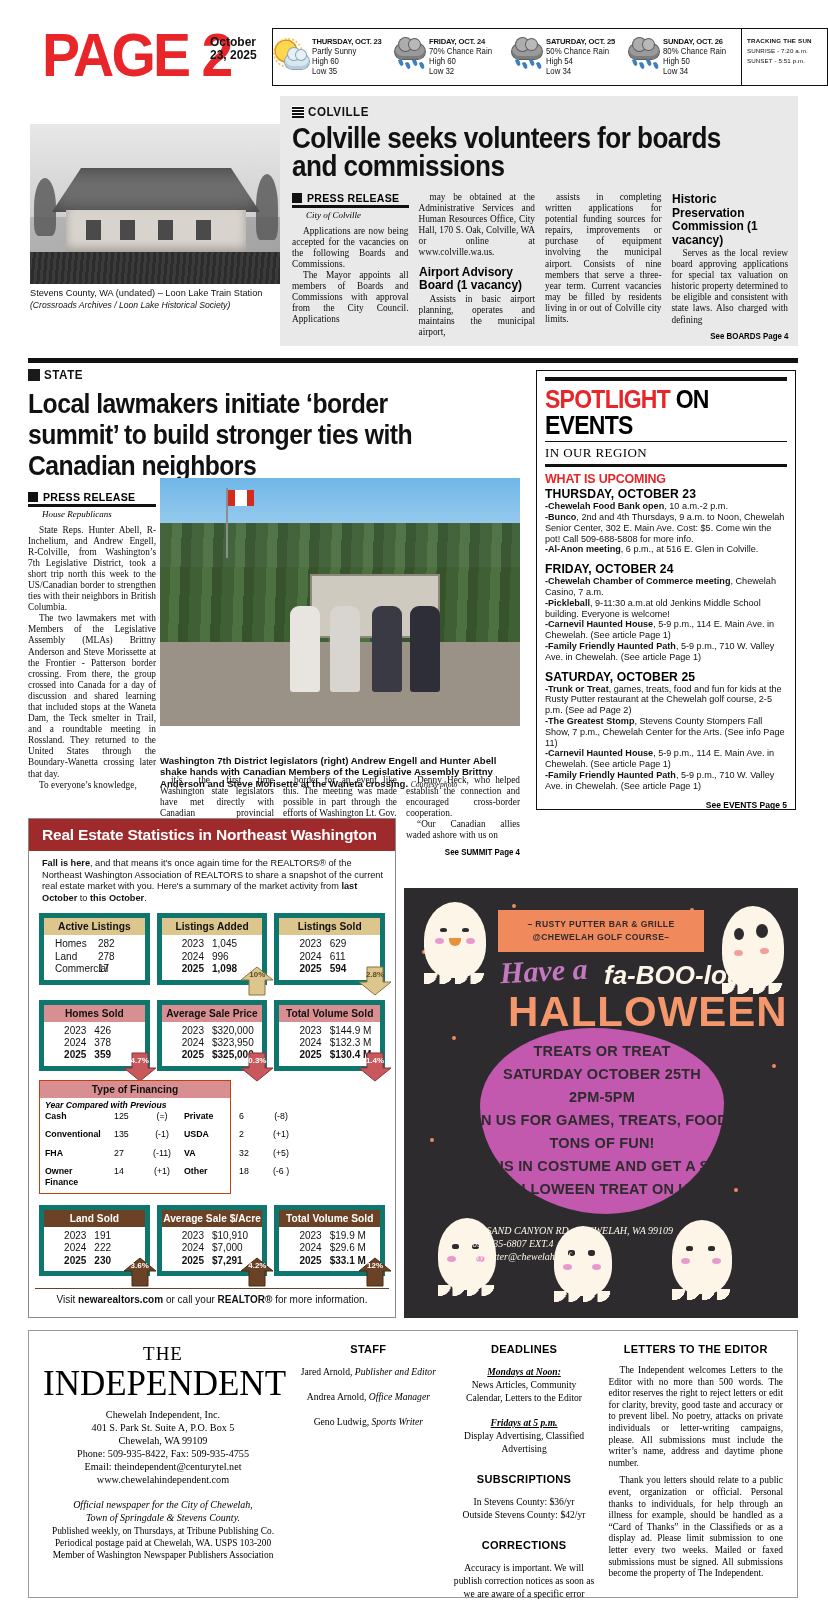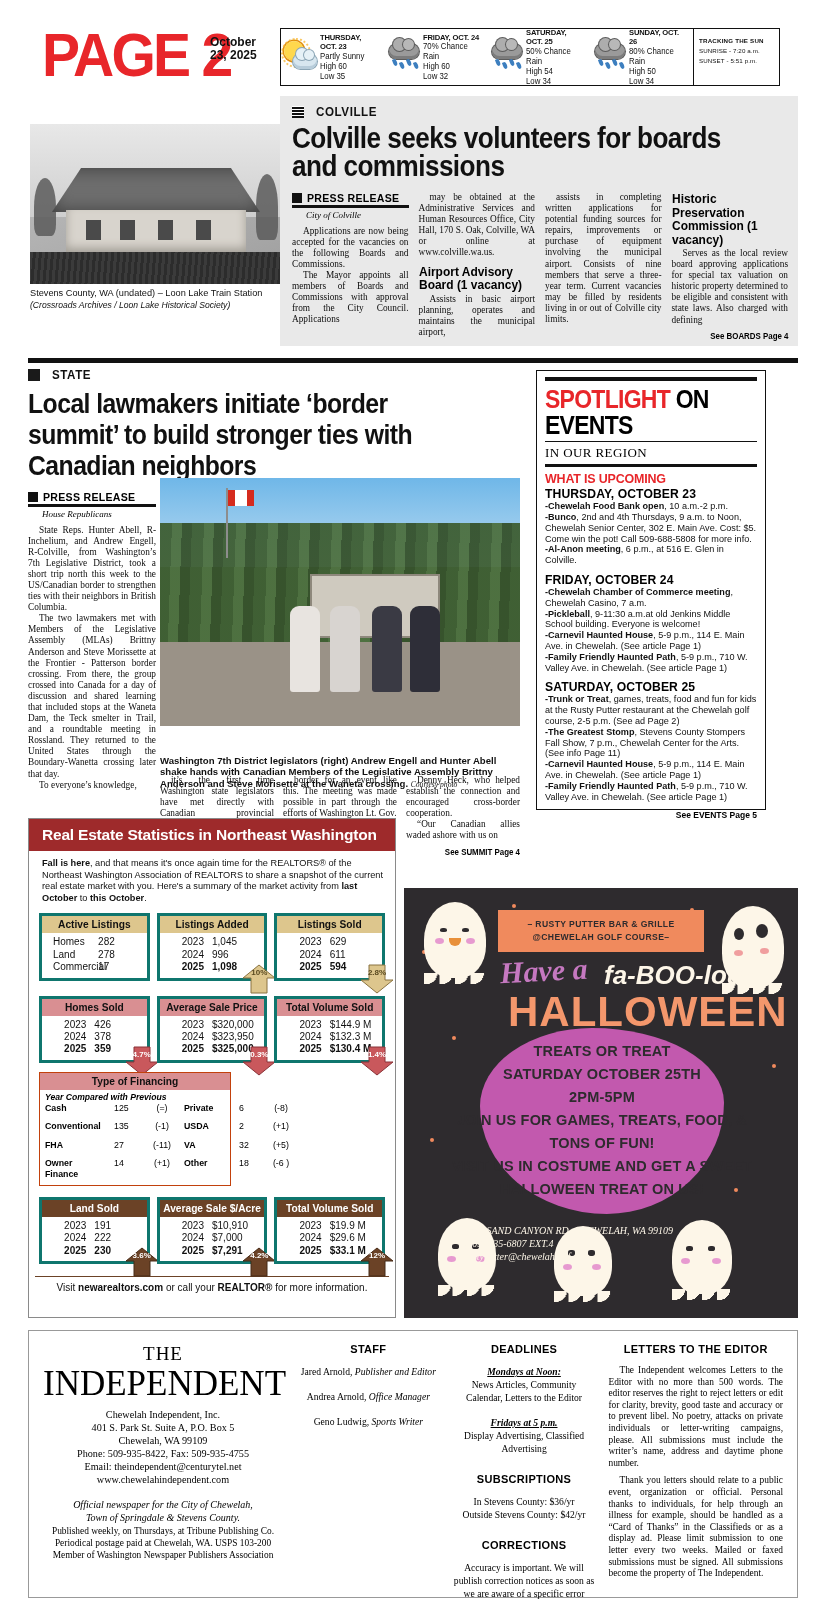--- a/index.html
+++ b/index.html
@@ -20,21 +20,21 @@
     color:#e8262a; line-height:62px;
     transform: scaleX(0.92); transform-origin: left top;
   }
   .page-date {
     position:absolute; left:210px; top:36px;
     font-family:"Liberation Sans", sans-serif;
     font-size:12px; font-weight:600; line-height:13px; color:#111;
     width:62px;
   }
   .weather-box {
-    position:absolute; left:280px; top:28px; width:500px; height:58px;
+    position:absolute; left:272px; top:28px; width:556px; height:58px;
     border:1.5px solid #111; background:#fff; display:flex; align-items:stretch;
   }
   .wx-day { flex:1; display:flex; align-items:center; padding:2px 3px; }
   .wx-icon { width:34px; height:34px; flex:none; position:relative; margin-right:2px; }
   .wx-txt { line-height:9.8px; }
   .wx-name {
     font-family:"Liberation Sans", sans-serif; font-weight:bold;
     font-size:8px; letter-spacing:-0.2px; color:#111; display:block;
     transform:scaleX(0.95); transform-origin:left;
   }
@@ -69,21 +69,21 @@
   .ico-rain .cl { position:absolute; left:1px; top:2px; width:30px; height:15px; border-radius:8px;
     background:#9a9a9a; box-shadow: inset 0 -3px 0 #7c7c7c, 0 0 0 1px #5c5c5c; }
   .ico-rain .cl:before{content:"";position:absolute;left:4px;top:-6px;width:13px;height:13px;border-radius:50%;
     background:#adadad;box-shadow:0 0 0 1px #5c5c5c;}
   .ico-rain .cl:after{content:"";position:absolute;left:14px;top:-5px;width:11px;height:11px;border-radius:50%;
     background:#b8b8b8;box-shadow:0 0 0 1px #5c5c5c;}
   .ico-rain .dp { position:absolute; top:17px; width:4px; height:7px; background:#3d7fbf;
     border-radius:0 60% 60% 60%; transform:rotate(-20deg); }
 
   
-  .sec-tag { display:flex; align-items:center; gap:12px; }
+  .sec-tag { display:flex; align-items:center; gap:4px; }
   .sec-sq { width:12px; height:12px; background:#1a1a1a; display:inline-block; }
   .sec-sq.dot { background:
       repeating-linear-gradient(0deg,#111 0 2px,#fff 2px 3px),
       repeating-linear-gradient(90deg,#111 0 2px,transparent 2px 3px); }
   .sec-name {
     font-family:"Liberation Sans", sans-serif; font-weight:bold; font-size:12.5px;
     letter-spacing:0.6px; color:#111; transform:scaleX(0.93); transform-origin:left;
   }
   .headline {
     font-family:"Liberation Sans", sans-serif; font-weight:bold; color:#111;
@@ -155,21 +155,21 @@
   .sp-p { position:absolute; bottom:34px; width:30px; height:86px; border-radius:9px 9px 3px 3px; }
   .caption-2 {
     position:absolute; left:160px; top:755px; width:360px;
     font-family:"Liberation Sans", sans-serif; font-weight:bold; font-size:9.6px; line-height:11.4px; color:#111;
   }
   .caption-2 .courtesy { font-weight:normal; font-style:italic; font-size:7.6px; font-family:"Liberation Serif",serif;}
   .state-cols2 { position:absolute; left:160px; top:775px; width:360px; display:flex; gap:9px; }
   .sc2 { width:114px; }
 
   
-  .spot { position:absolute; left:536px; top:370px; width:230px; height:440px; border:1.2px solid #111; background:#fff; padding:6px 8px; }
+  .spot { position:absolute; left:536px; top:370px; width:260px; height:440px; border:1.2px solid #111; background:#fff; padding:6px 8px; }
   .spot-rule-top { height:3.5px; background:#111; }
   .spot-title { margin-top:5px; font-family:"Liberation Sans", sans-serif; font-weight:bold;
     font-size:25px; line-height:26px; letter-spacing:-0.8px; transform:scaleX(0.92); transform-origin:left; }
   .spot-title .red { color:#e8262a; }
   .spot-rule-mid { height:1.3px; background:#111; margin-top:3px; }
   .spot-sub { font-family:"Liberation Serif", serif; font-size:13px; letter-spacing:0.4px; margin:3px 0 3px; }
   .spot-rule-2 { height:3.5px; background:#111; margin-bottom:4px; }
   .upcoming { font-family:"Liberation Sans", sans-serif; font-weight:bold; font-size:13px;
     color:#e8262a; letter-spacing:-0.2px; transform:scaleX(0.96); transform-origin:left; }
   .day-hd { font-family:"Liberation Sans", sans-serif; font-weight:bold; font-size:13.5px;
@@ -181,21 +181,21 @@
     text-align:right; margin-top:8px; }
 
   
   .re { position:absolute; left:28px; top:818px; width:368px; height:500px; border:1px solid #8a8a8a; background:#fff; }
   .re-hd { background:#9e2a2b; color:#fff; font-family:"Liberation Sans", sans-serif; font-weight:bold;
     font-size:15.5px; padding:7px 0 7px 13px; letter-spacing:-0.2px; }
   .re-intro { font-family:"Liberation Sans", sans-serif; font-size:9.2px; line-height:11.6px;
     padding:7px 12px 3px 13px; color:#111; }
   .re-intro b { font-weight:bold; }
   .re-row { display:flex; gap:7px; padding:0 10px; margin-top:6px; position:relative; }
-  .card { flex:1; border:3px solid #0f766e; background:#fff; position:relative; }
+  .card { flex:1; border:5px solid #0f766e; background:#fff; position:relative; }
   .card-hd { font-family:"Liberation Sans", sans-serif; font-weight:bold; font-size:10.2px;
     text-align:center; padding:3px 0; color:#111; }
   .card.tan  .card-hd { background:#ddc68d; }
   .card.rose .card-hd { background:#d98f92; }
   .card.brown .card-hd { background:#6b4226; color:#fff; }
   .card-body { padding:3px 5px 4px; }
   .cl-row { display:flex; font-family:"Liberation Sans", sans-serif; font-size:10px; line-height:12.4px; color:#111; }
   .cl-row .k { width:50%; text-align:right; padding-right:8px; }
   .cl-row .v { width:50%; text-align:left; }
   .cl-row.b { font-weight:bold; }

